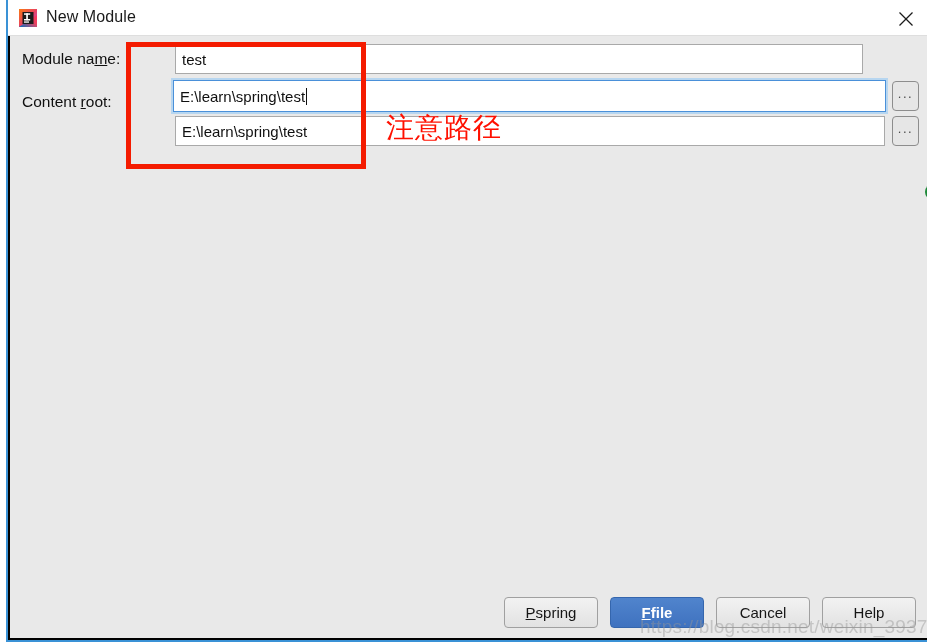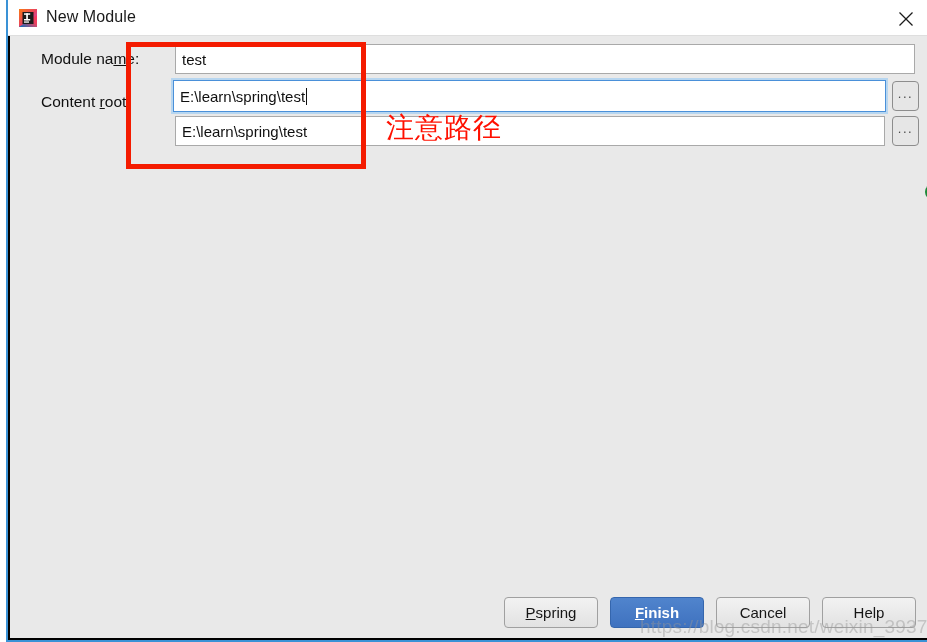--- a/index.html
+++ b/index.html
@@ -75,21 +75,20 @@
   }
 
   .row { position: absolute; left: 0; width: 923px; }
   .row-label {
     position: absolute;
     top: 50%;
     transform: translateY(-50%);
     font-size: 15.5px;
     color: #101010;
     white-space: nowrap;
-    margin-left: 19px;
   }
   .mn { text-decoration: underline; text-underline-offset: 1px; }
 
   .field {
     position: absolute;
     box-sizing: border-box;
     background: #ffffff;
     border: 1px solid #a9a9a9;
     font-size: 15px;
     color: #101010;
@@ -250,21 +249,21 @@
         <line x1="1.5" y1="1.5" x2="14.5" y2="14.5" stroke="#1b1b1b" stroke-width="1.3"></line>
         <line x1="14.5" y1="1.5" x2="1.5" y2="14.5" stroke="#1b1b1b" stroke-width="1.3"></line>
       </svg>
     </div>
   </div>
 
   <div id="form">
 
     <div class="row" style="top:8px;height:30px;">
       <span class="row-label" style="left:12px;"><span>Module na</span><span class="mn">m</span><span>e:</span></span>
-      <input class="field" type="text" style="left: 165px; top: 0px; width: 740px; height: 30px;" value="test">
+      <input class="field" type="text" style="left: 165px; top: 0px; width: 688px; height: 30px;" value="test">
     </div>
 
     <div class="row" style="top:44px;height:44px;">
       <span class="row-label" style="left:12px;"><span>Content </span><span class="mn">r</span><span>oot:</span></span>
       <div class="field focused" style="left:163px;top:0px;width:713px;height:32px;">
         <span>E:\learn\spring\test</span>
           <span class="caret"></span>
       </div>
       <div class="browse-btn" style="left:882px;top:1px;">...</div>
     </div>
@@ -280,21 +279,21 @@
   <div id="red-box"></div>
   <div id="red-note">注意路径</div>
 
   <div id="buttonbar">
     <div class="dlg-btn" style="left:494px;">
         <span class="mn">P</span>
         <span>spring</span>
       </div>
     <div class="dlg-btn primary" style="left:600px;">
         <span class="mn">F</span>
-        <span>inish</span>
+        <span>file</span>
       </div>
     <div class="dlg-btn" style="left:706px;">Cancel</div>
     <div class="dlg-btn" style="left:812px;">Help</div>
   </div>
 
 </div>
 
 <div id="watermark">https://blog.csdn.net/weixin_39371384</div>
 
 </body></html>

